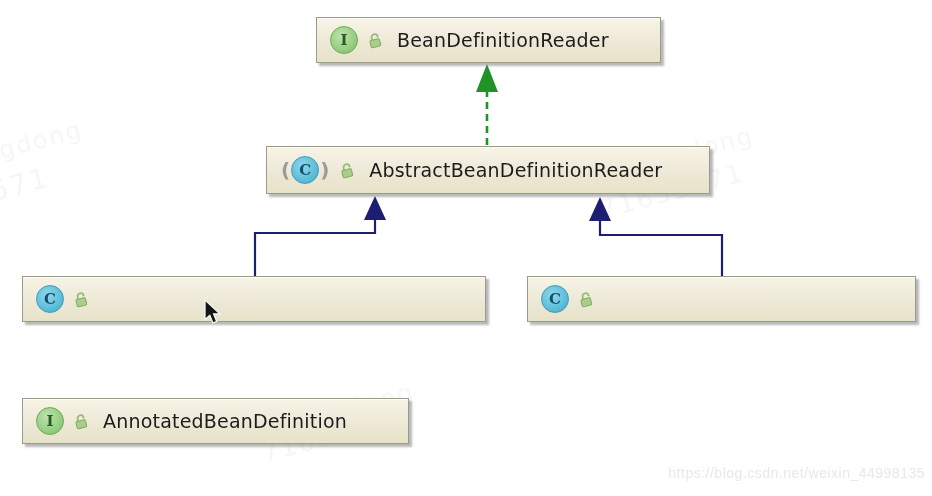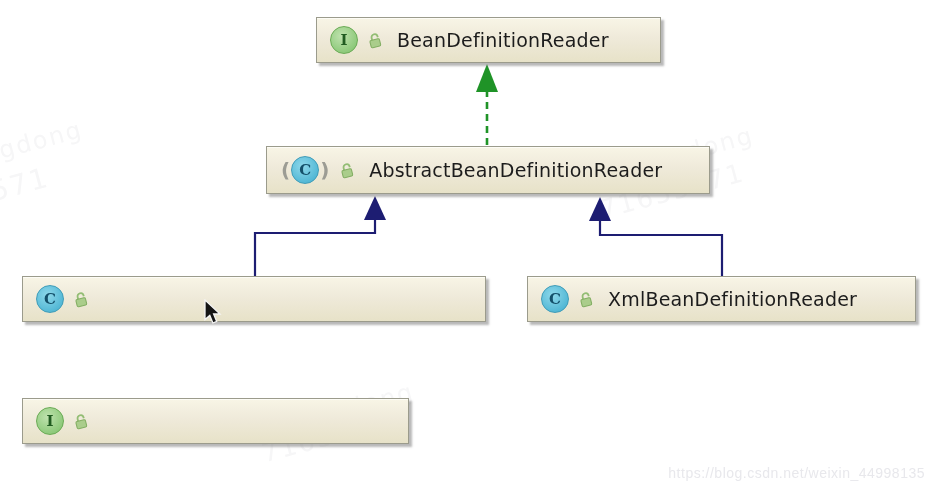--- a/index.html
+++ b/index.html
@@ -123,28 +123,28 @@
       <rect x="2.6" y="7" width="9.2" height="7" rx="1.3" fill="#aacd8b" stroke="#83ae63"></rect>
     </svg>
   </div>
 
   <div class="node n3">
     <span class="badge cls">C</span>
     <svg class="lock-icon" width="17" height="17" viewBox="0 0 16 16">
       <path d="M5 7.2 V4.9 a2.9 2.9 0 0 1 5.8 0 V5.6" fill="none" stroke="#93bd74" stroke-width="1.7"></path>
       <rect x="2.6" y="7" width="9.2" height="7" rx="1.3" fill="#aacd8b" stroke="#83ae63"></rect>
     </svg>
-    <span class="node-label">XmlBeanDefinitionReader</span>
   </div>
 
   <div class="node n4">
     <span class="badge iface">I</span>
     <svg class="lock-icon" width="17" height="17" viewBox="0 0 16 16">
       <path d="M5 7.2 V4.9 a2.9 2.9 0 0 1 5.8 0 V5.6" fill="none" stroke="#93bd74" stroke-width="1.7"></path>
       <rect x="2.6" y="7" width="9.2" height="7" rx="1.3" fill="#aacd8b" stroke="#83ae63"></rect>
     </svg>
+    <span class="node-label">AnnotatedBeanDefinition</span>
   </div>
 
   <svg id="cursor" width="22" height="28" viewBox="0 0 22 28">
     <path d="M2 1 L2 20.5 L6.8 16.4 L9.9 24 L13.7 22.4 L10.6 15 L17 15 Z" fill="#141414" stroke="#f5f5f5" stroke-width="1.3"></path>
   </svg>
 
 </div>
 
 </body></html>

